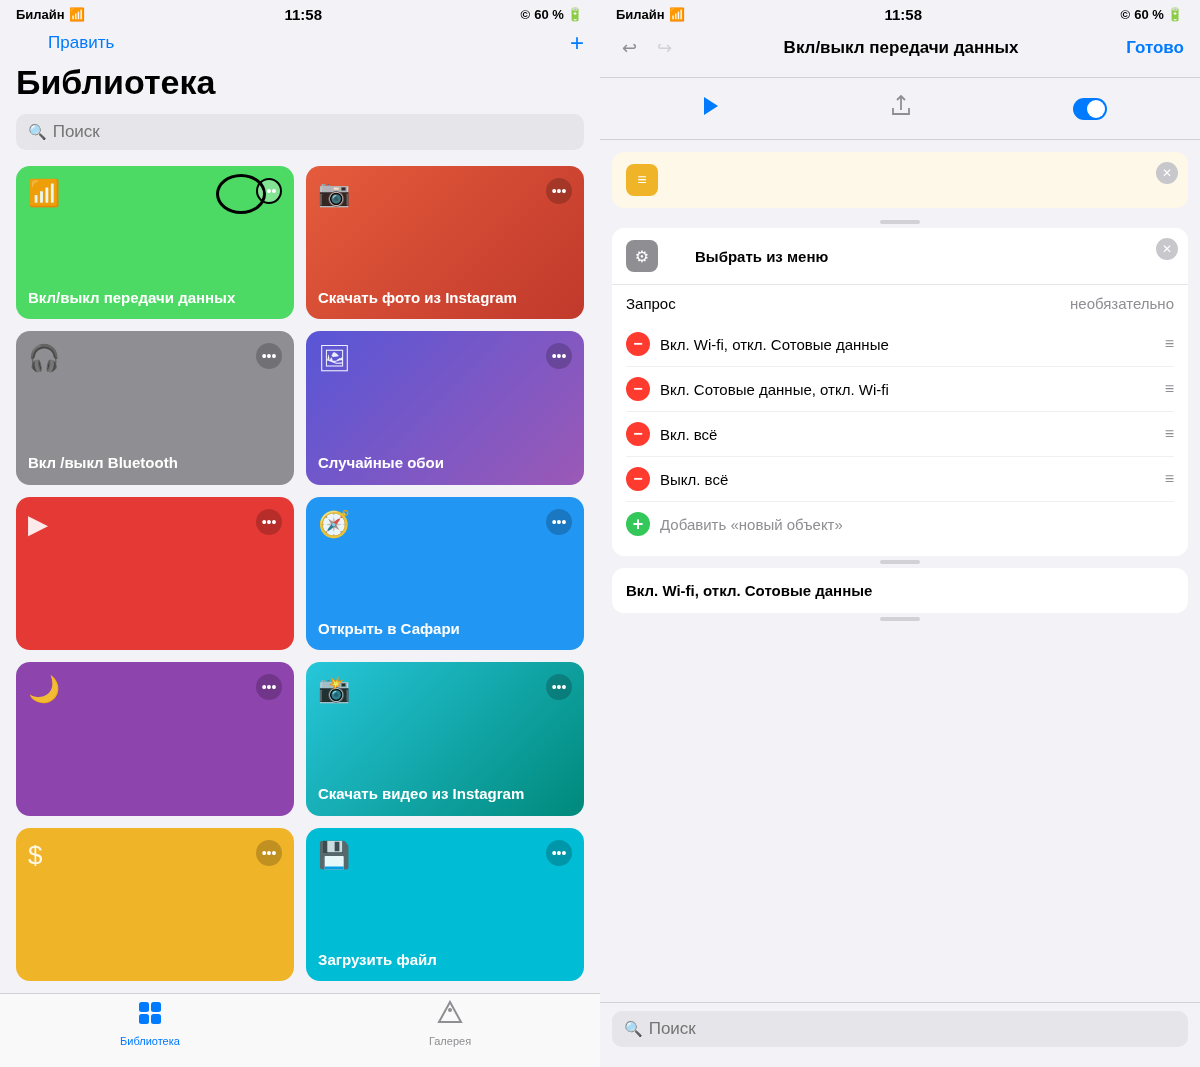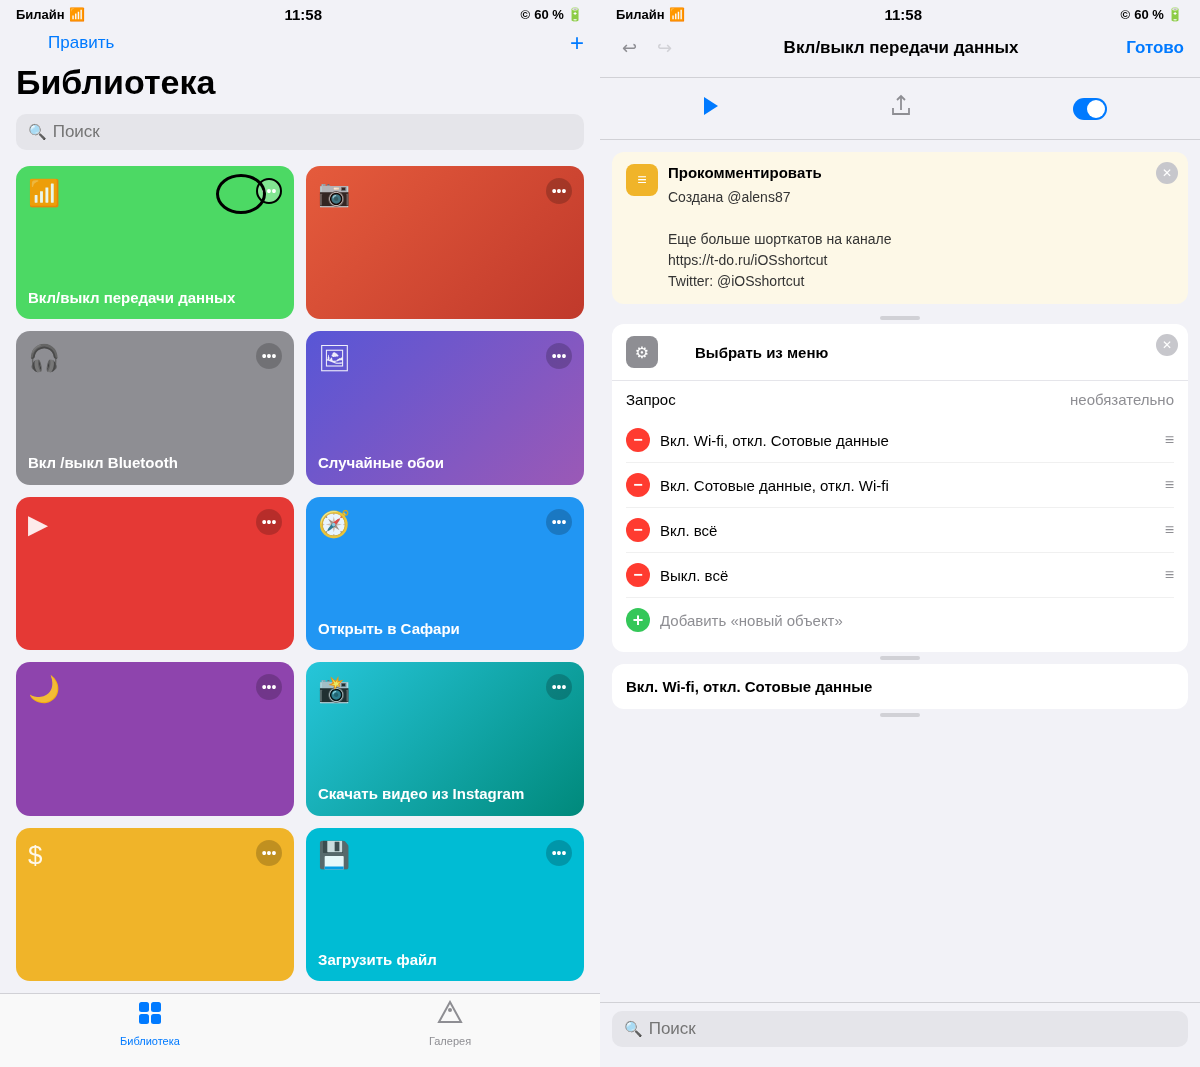--- a/index.html
+++ b/index.html
@@ -505,20 +505,21 @@
       </div>
       <div class="circle-annotation"></div>
       <div class="card-label">Вкл/выкл передачи данных</div>
     </div>
 
     <div class="shortcut-card card-orange-red">
       <div class="card-top">
         <span class="card-icon">📷</span>
         <button class="more-btn">•••</button>
       </div>
+      <div class="card-label">Скачать фото из Instagram</div>
     </div>
 
     <div class="shortcut-card card-gray">
       <div class="card-top">
         <span class="card-icon">🎧</span>
         <button class="more-btn">•••</button>
       </div>
       <div class="card-label">Вкл /выкл Bluetooth</div>
     </div>
 
@@ -640,24 +641,20 @@
     </button>
     <div class="toggle-icon"></div>
   </div>
 
   <div class="content-area">
 
     <div class="comment-block">
       <div class="comment-icon-wrap">
         <span>≡</span>
       </div>
-      <div>
-        <div class="comment-title">Прокомментировать</div>
-        <div class="comment-text">Создана @alens87<br><br>Еще больше шорткатов на канале<br>https://t-do.ru/iOSshortcut<br>Twitter: @iOSshortcut</div>
-      </div>
       <button class="block-close">✕</button>
     </div>
 
     <div class="divider-line"></div>
 
     <div class="menu-block">
       <div class="menu-block-header">
         <div class="menu-header-icon">
           <span>⚙</span>
         </div>

